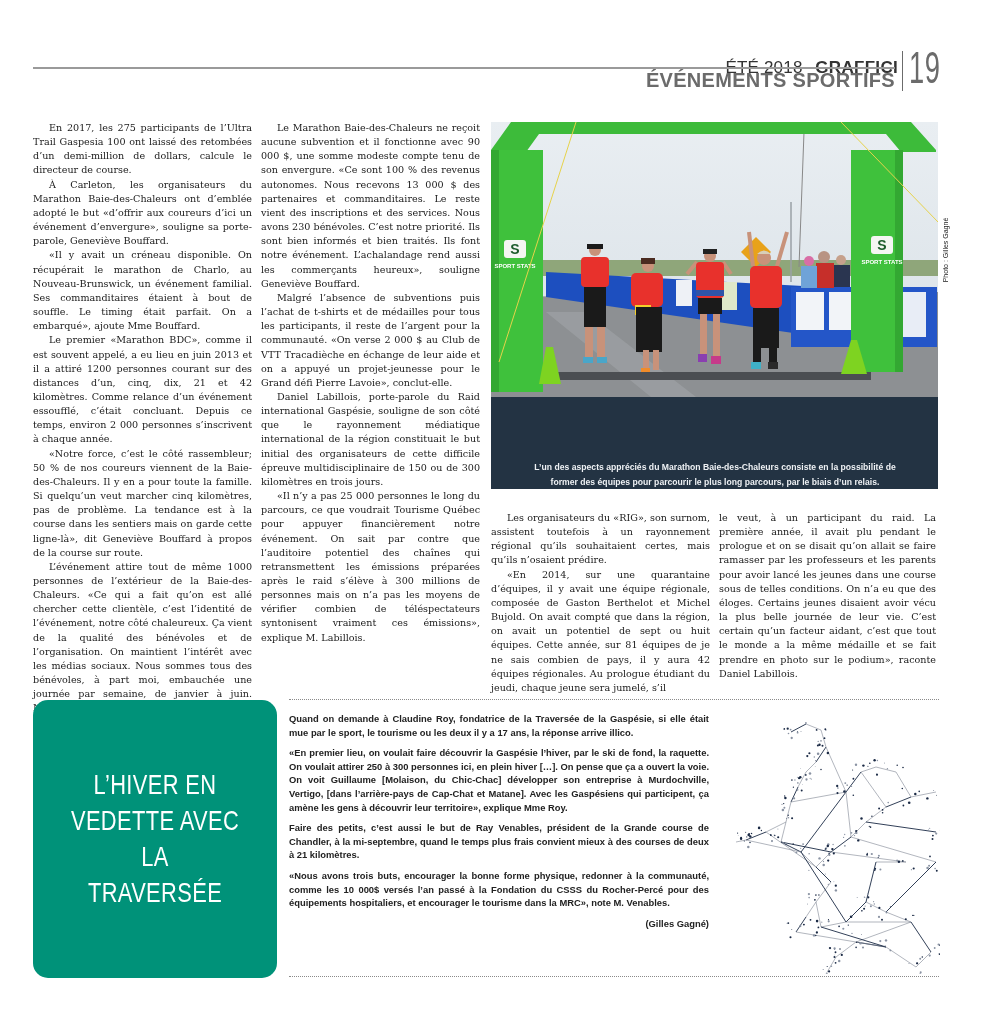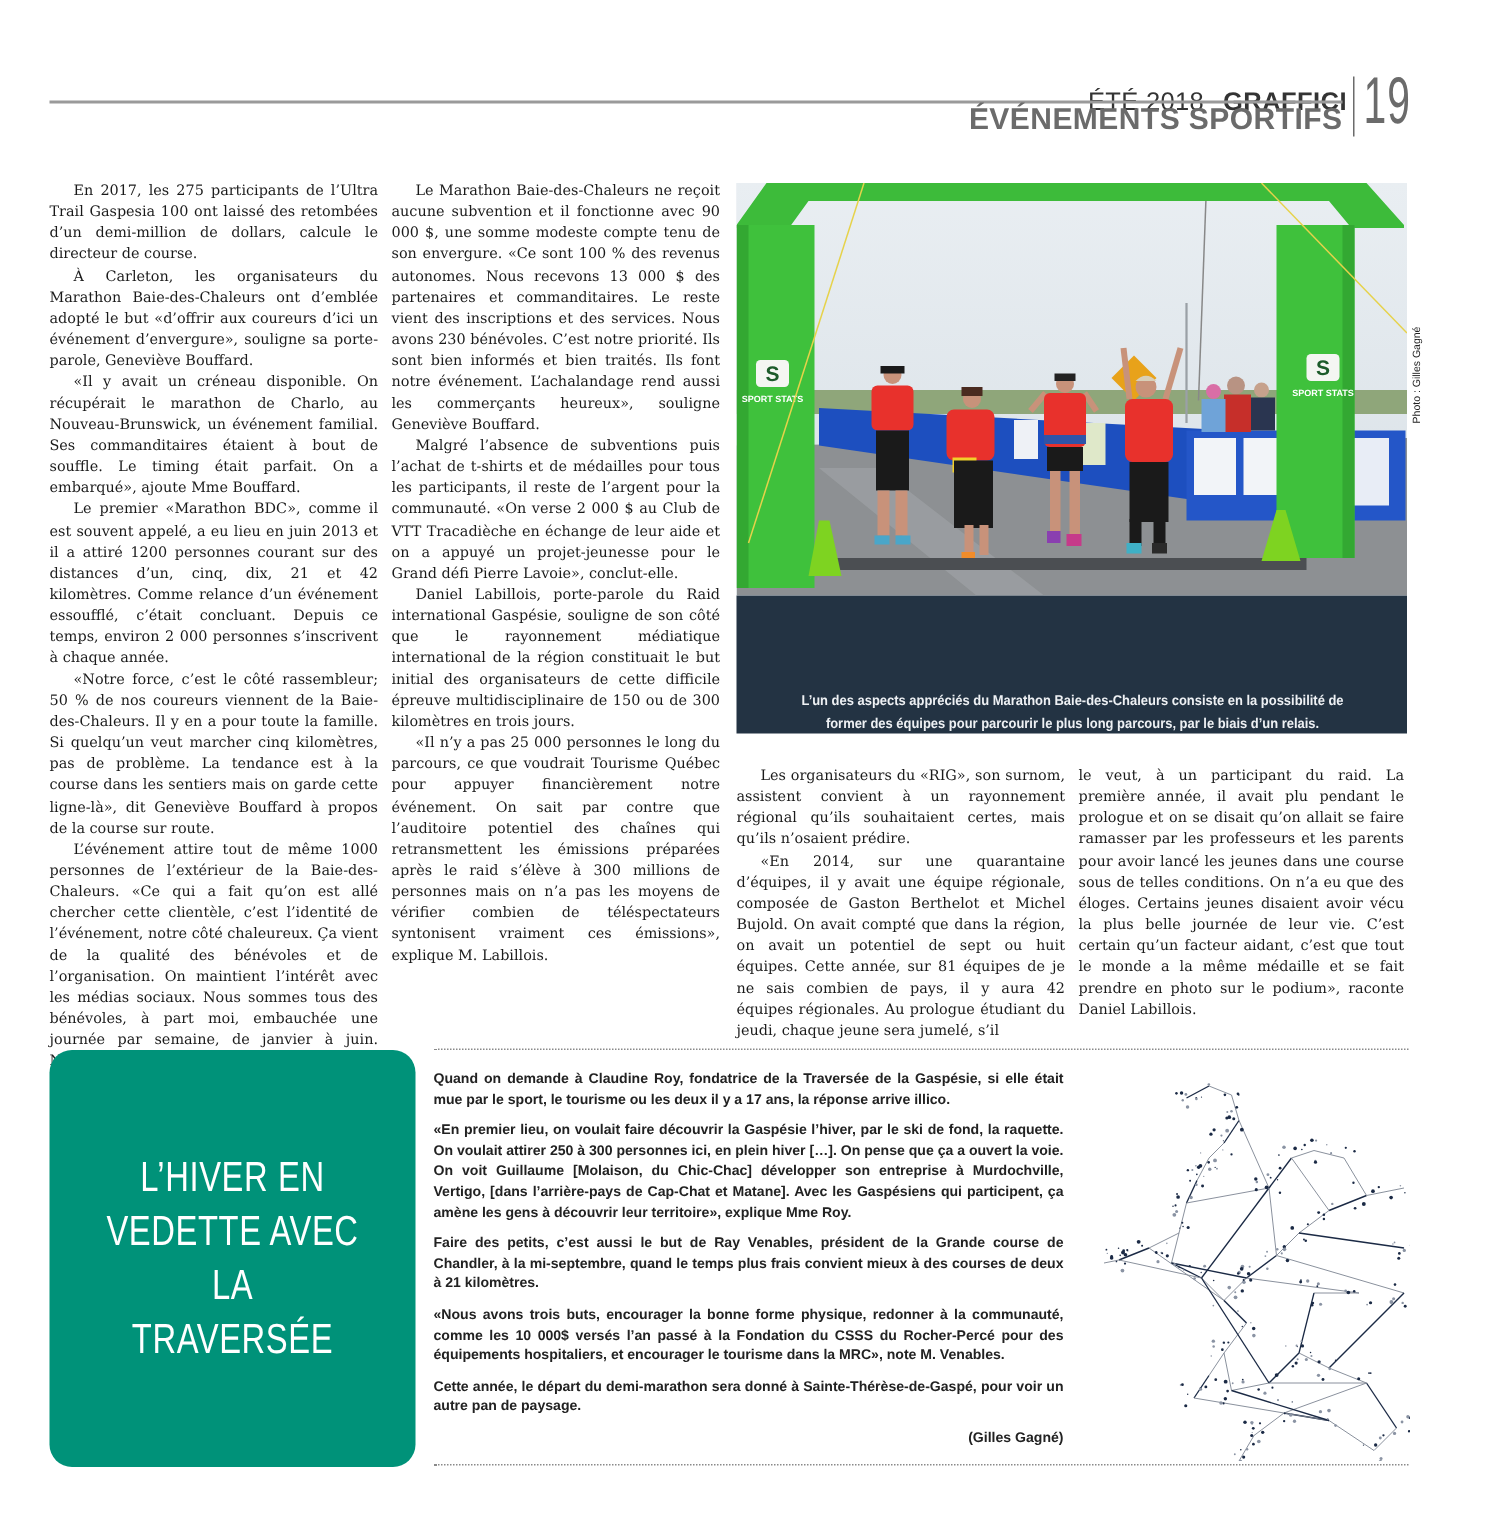--- a/index.html
+++ b/index.html
@@ -70,21 +70,21 @@
 </div>
 
 <div class="col col2">
   <p>Le Marathon Baie-des-Chaleurs ne reçoit aucune subvention et il fonctionne avec 90 000 $, une somme modeste compte tenu de son envergure. «Ce sont 100 % des revenus autonomes. Nous recevons 13 000 $ des partenaires et commanditaires. Le reste vient des inscriptions et des services. Nous avons 230 bénévoles. C’est notre priorité. Ils sont bien informés et bien traités. Ils font notre événement. L’achalandage rend aussi les commerçants heureux», souligne Geneviève Bouffard.</p>
   <p>Malgré l’absence de subventions puis l’achat de t-shirts et de médailles pour tous les participants, il reste de l’argent pour la communauté. «On verse 2 000 $ au Club de VTT Tracadièche en échange de leur aide et on a appuyé un projet-jeunesse pour le Grand défi Pierre Lavoie», conclut-elle.</p>
   <p>Daniel Labillois, porte-parole du Raid international Gaspésie, souligne de son côté que le rayonnement médiatique international de la région constituait le but initial des organisateurs de cette difficile épreuve multidisciplinaire de 150 ou de 300 kilomètres en trois jours.</p>
   <p>«Il n’y a pas 25 000 personnes le long du parcours, ce que voudrait Tourisme Québec pour appuyer financièrement notre événement. On sait par contre que l’auditoire potentiel des chaînes qui retransmettent les émissions préparées après le raid s’élève à 300 millions de personnes mais on n’a pas les moyens de vérifier combien de téléspectateurs syntonisent vraiment ces émissions», explique M. Labillois.</p>
 </div>
 
 <div class="col col3">
-  <p>Les organisateurs du «RIG», son surnom, assistent convient à un rayonnement régional qu’ils souhaitaient certes, mais qu’ils n’osaient prédire.</p>
+  <p>Les organisateurs du «RIG», son surnom, assistent toutefois à un rayonnement régional qu’ils souhaitaient certes, mais qu’ils n’osaient prédire.</p>
   <p>«En 2014, sur une quarantaine d’équipes, il y avait une équipe régionale, composée de Gaston Berthelot et Michel Bujold. On avait compté que dans la région, on avait un potentiel de sept ou huit équipes. Cette année, sur 81 équipes de je ne sais combien de pays, il y aura 42 équipes régionales. Au prologue étudiant du jeudi, chaque jeune sera jumelé, s’il</p>
 </div>
 
 <div class="col col4">
   <p class="cont">le veut, à un participant du raid. La première année, il avait plu pendant le prologue et on se disait qu’on allait se faire ramasser par les professeurs et les parents pour avoir lancé les jeunes dans une course sous de telles conditions. On n’a eu que des éloges. Certains jeunes disaient avoir vécu la plus belle journée de leur vie. C’est certain qu’un facteur aidant, c’est que tout le monde a la même médaille et se fait prendre en photo sur le podium», raconte Daniel Labillois.</p>
 </div>
 
 <div class="photo">
   <svg width="447" height="275" viewBox="0 0 447 275">
     <defs>
@@ -210,21 +210,20 @@
 </div>
 
 <div class="dot-rule top"></div>
 <div class="dot-rule bottom"></div>
 
 <div class="side-text">
   <p>Quand on demande à Claudine Roy, fondatrice de la Traversée de la Gaspésie, si elle était mue par le sport, le tourisme ou les deux il y a 17 ans, la réponse arrive illico.</p>
   <p>«En premier lieu, on voulait faire découvrir la Gaspésie l’hiver, par le ski de fond, la raquette. On voulait attirer 250 à 300 personnes ici, en plein hiver […]. On pense que ça a ouvert la voie. On voit Guillaume [Molaison, du Chic-Chac] développer son entreprise à Murdochville, Vertigo, [dans l’arrière-pays de Cap-Chat et Matane]. Avec les Gaspésiens qui participent, ça amène les gens à découvrir leur territoire», explique Mme Roy.</p>
   <p>Faire des petits, c’est aussi le but de Ray Venables, président de la Grande course de Chandler, à la mi-septembre, quand le temps plus frais convient mieux à des courses de deux à 21 kilomètres.</p>
   <p>«Nous avons trois buts, encourager la bonne forme physique, redonner à la communauté, comme les 10 000$ versés l’an passé à la Fondation du CSSS du Rocher-Percé pour des équipements hospitaliers, et encourager le tourisme dans la MRC», note M. Venables.</p>
-  <p>Cette année, le départ du demi-marathon sera donné à Sainte-Thérèse-de-Gaspé, pour voir un autre pan de paysage.</p>
   <p class="signature">(Gilles Gagné)</p>
 </div>
 
 <div class="art">
   <svg width="204" height="262" viewBox="0 0 204 262" id="art-svg">
       <line x1="55" y1="20" x2="70" y2="12" stroke="#1b2a45" stroke-width="0.9"></line>
       <line x1="70" y1="12" x2="85" y2="18" stroke="#7d8592" stroke-width="0.6"></line>
       <line x1="85" y1="18" x2="90" y2="35" stroke="#7d8592" stroke-width="0.6"></line>
       <line x1="90" y1="35" x2="80" y2="50" stroke="#1b2a45" stroke-width="0.9"></line>
       <line x1="80" y1="50" x2="70" y2="60" stroke="#7d8592" stroke-width="0.6"></line>

